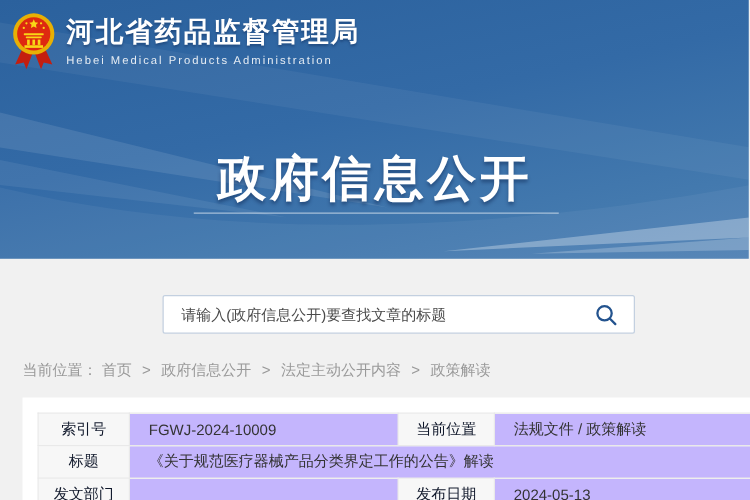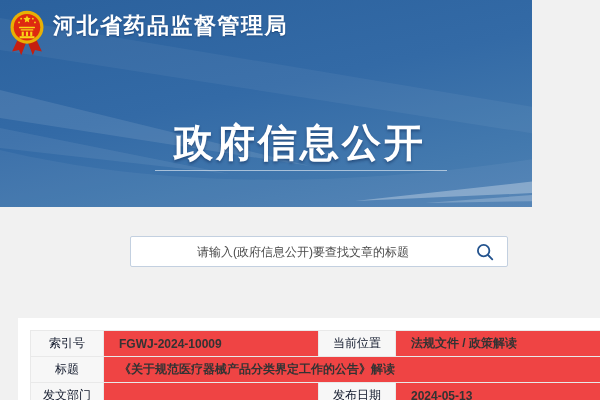--- a/index.html
+++ b/index.html
@@ -9,23 +9,24 @@
     width: 600px;
     height: 400px;
     overflow: hidden;
     background: #f1f1f1;
   }
 
   
   .hero {
     position: absolute;
     left: 0; top: 0;
-    width: 532px; height: 207px;
+    width: 588px; height: 207px;
     background: linear-gradient(168deg, #2b619d 0%, #336aa6 45%, #4379ae 80%, #4e80b4 100%);
     overflow: hidden;
+    padding-left: 11px;
   }
   .hero-decor { position: absolute; left: 0; top: 0; }
 
   .brand {
     position: absolute;
     left: 10px; top: 9px;
     display: flex;
     align-items: flex-start;
   }
   .emblem { width: 34px; height: 48px; margin-right: 9px; }
@@ -79,21 +80,20 @@
   }
   .search-input {
     flex: 1;
     border: none;
     outline: none;
     background: transparent;
     padding: 0 10px 0 14px;
     font-size: 12px;
     color: #333;
     font-family: "Liberation Sans", "DejaVu Sans", sans-serif;
-    text-align: center;
   }
   .search-input::placeholder { color: #4a4a4a; opacity: 1; }
   .search-btn {
     border: none;
     background: transparent;
     padding: 0 12px 0 4px;
     cursor: pointer;
     display: flex;
     align-items: center;
   }
@@ -129,25 +129,24 @@
     padding: 0;
     overflow: hidden;
     white-space: nowrap;
   }
   .doc-table td.lbl {
     background: #f7f7f7;
     color: #0f172a;
     text-align: center;
   }
   .doc-table td.val {
-    background: #ef4444;
+    background: #c4b5fd;
     color: #333333;
     text-align: left;
     padding-left: 15px;
-    font-weight: bold;
   }
 </style>
 </head>
 <body>
 
 <div class="page">
 
   <div class="hero">
     <svg class="hero-decor" width="600" height="207" viewBox="0 0 600 207">
       <path d="M0 18 L600 118 L600 144 L0 50 Z" fill="#ffffff" opacity="0.05"></path>
@@ -171,37 +170,48 @@
         <circle cx="47" cy="25" r="1.7" fill="#f9d616"></circle>
         <rect x="17" y="33" width="30" height="3" rx="1" fill="#f9d616"></rect>
         <rect x="20" y="38" width="24" height="2.5" rx="1" fill="#f9d616"></rect>
         <rect x="22" y="42.5" width="4" height="8" fill="#f9d616"></rect>
         <rect x="30" y="42.5" width="4" height="8" fill="#f9d616"></rect>
         <rect x="38" y="42.5" width="4" height="8" fill="#f9d616"></rect>
         <rect x="18" y="51" width="28" height="4" fill="#f9d616"></rect>
       </svg>
       <div class="brand-text">
         <div class="brand-zh">河北省药品监督管理局</div>
+        <div class="brand-en">Hebei Medical Products Administration</div>
       </div>
     </div>
 
     <div class="banner-title">政府信息公开</div>
     <div class="banner-underline"></div>
   </div>
 
   <div class="search-box">
     <input class="search-input" type="text" placeholder="请输入(政府信息公开)要查找文章的标题" style="">
     <button class="search-btn">
       <svg width="20" height="20" viewBox="0 0 22 22">
         <circle cx="9.5" cy="9.5" r="6.3" fill="none" stroke="#23538e" stroke-width="2"></circle>
         <line x1="14.3" y1="14.3" x2="19" y2="19" stroke="#23538e" stroke-width="2" stroke-linecap="round"></line>
       </svg>
     </button>
   </div>
 
+  <div class="breadcrumb">
+    <span>当前位置：</span>
+    <a>首页</a>
+    <span class="sep">&gt;</span>
+    <a>政府信息公开</a>
+    <span class="sep">&gt;</span>
+    <a>法定主动公开内容</a>
+    <span class="sep">&gt;</span>
+    <a>政策解读</a>
+  </div>
 
   <div class="card">
     <table class="doc-table">
       <colgroup>
         <col style="width:73px">
           <col style="width:215px">
           <col style="width:77px">
           <col style="width:265px">
       </colgroup>
       <tbody>

